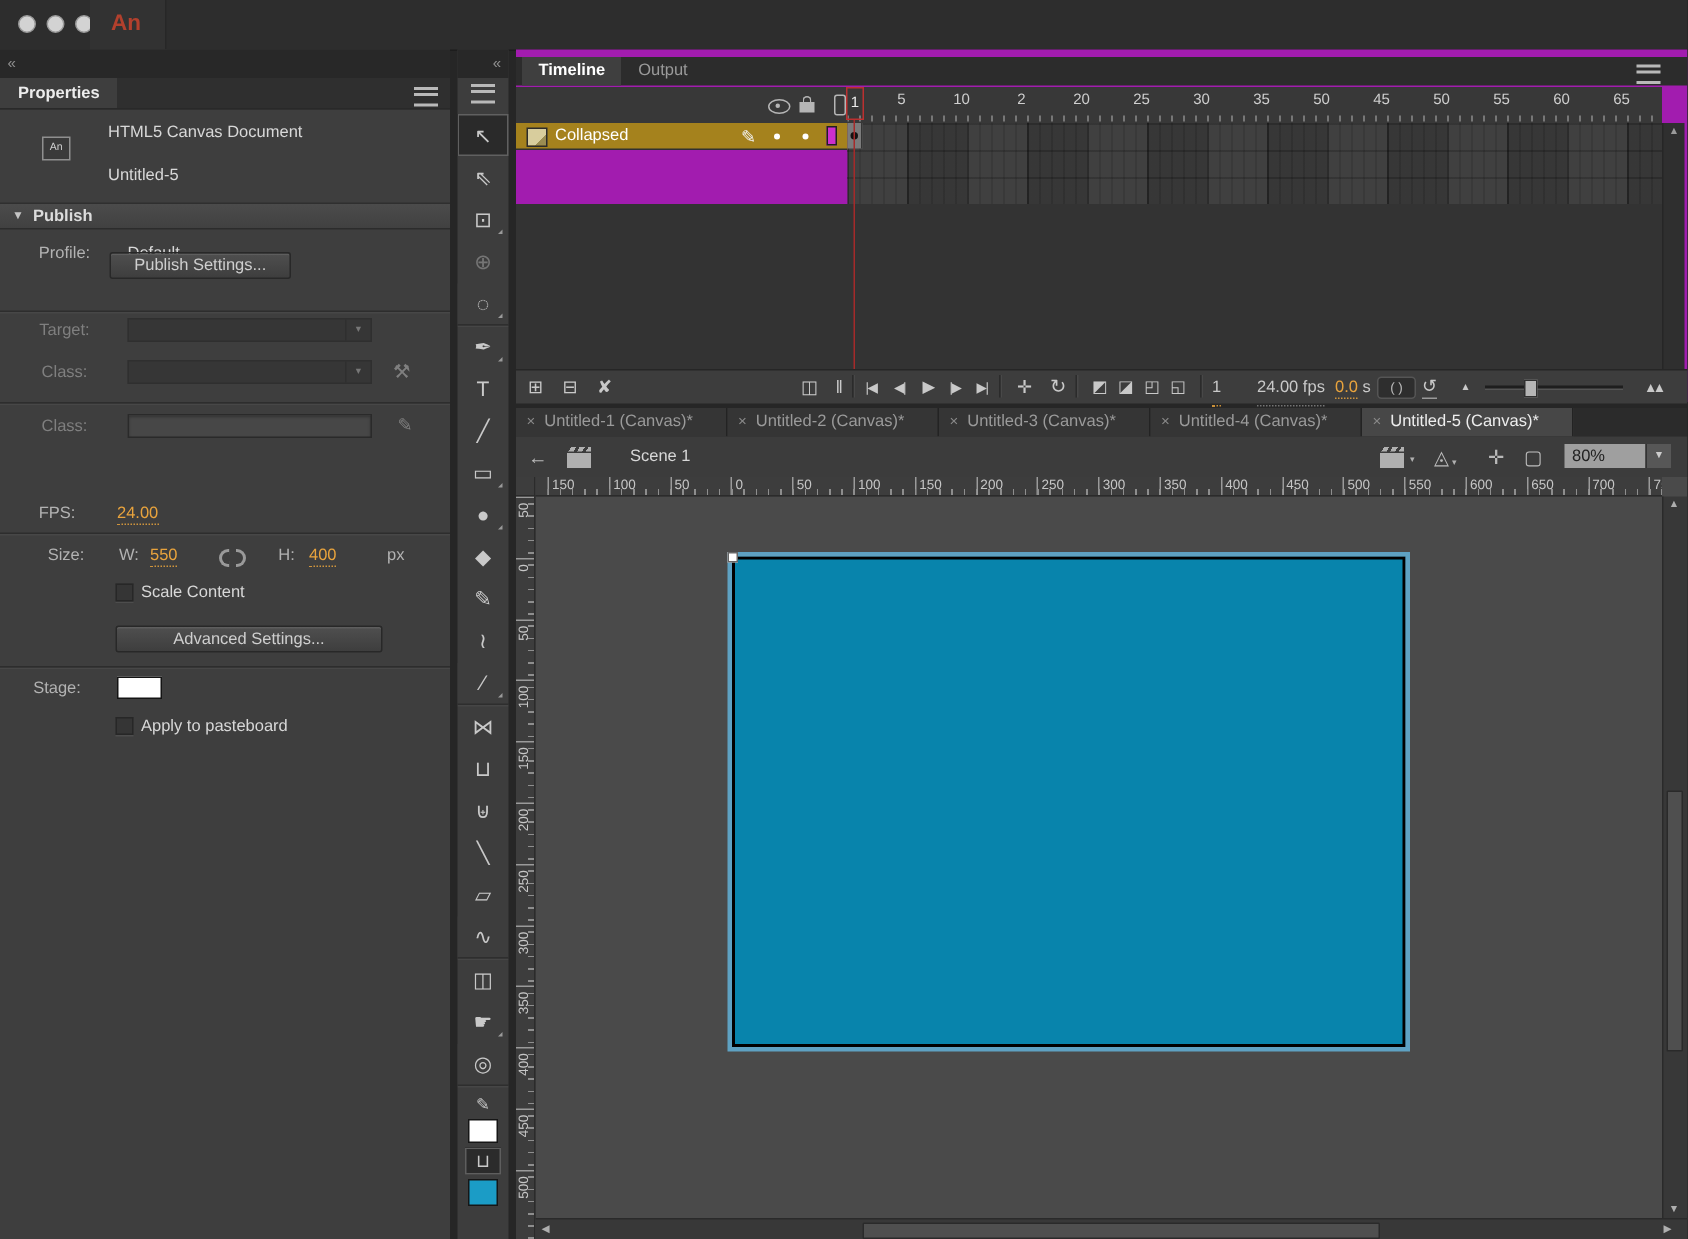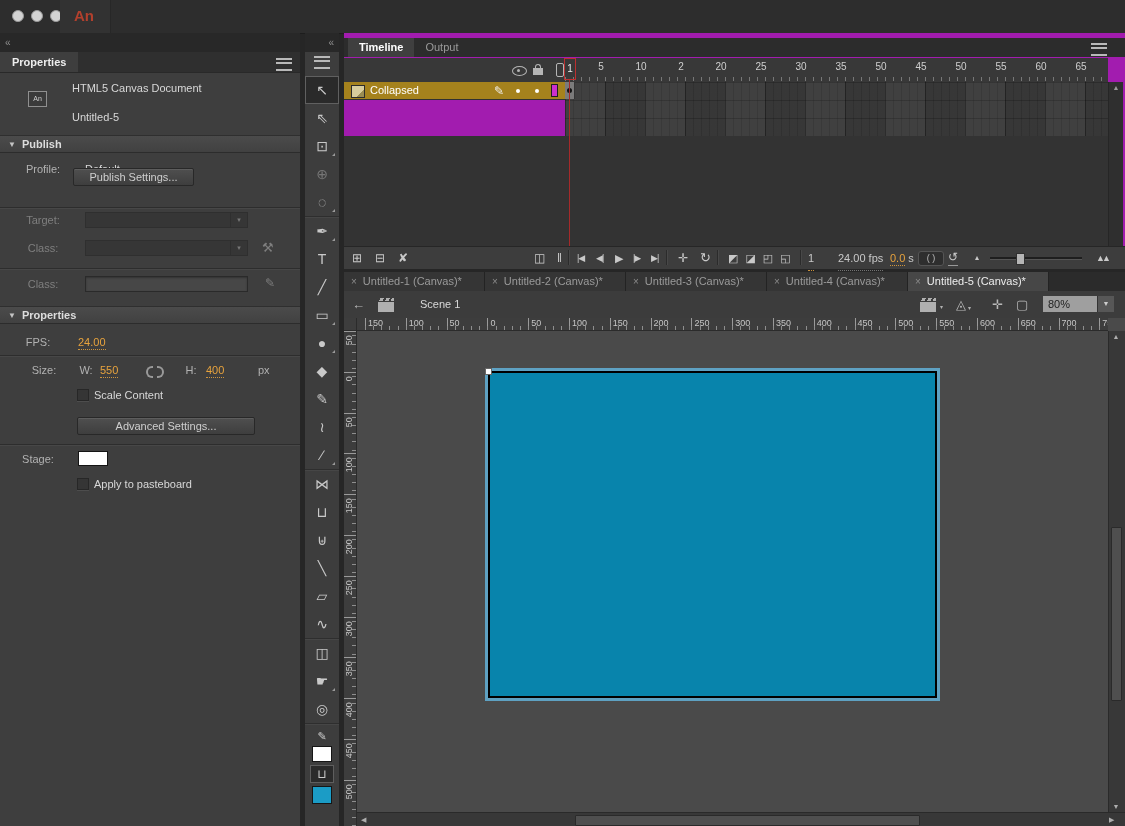--- a/index.html
+++ b/index.html
@@ -209,23 +209,20 @@
   <div class="dd" style="left:85px;top:207px;width:163px">
     <span class="arrow">▾</span>
   </div>
   <span class="abs dim" style="left:262px;top:207px;font-size:13px">⚒</span>
   <div class="divline abs" style="left:0;top:235px;right:0"></div>
 
   <span class="abs plabel dim" style="left:8px;top:245px;width:70px">Class:</span>
   <div class="input" style="left:85px;top:243px;width:163px"></div>
   <span class="abs dim" style="left:265px;top:243px;font-size:12px">✎</span>
 
-  <div class="sechead abs" style="left:0;top:273px;right:0">
-    <span class="tri">▼</span><span>Properties</span>
-  </div>
 
   <span class="abs plabel" style="left:8px;top:303px;width:60px">FPS:</span>
   <span class="abs hot" style="left:78px;top:303px">24.00</span>
   <div class="divline abs" style="left:0;top:322px;right:0"></div>
 
   <span class="abs plabel" style="left:20px;top:331px;width:48px">Size:</span>
   <span class="abs plabel" style="left:78px;top:331px;width:16px">W:</span>
   <span class="abs hot" style="left:100px;top:331px">550</span>
   <span class="link-broken" style="left:146px;top:332px"></span>
   <span class="abs plabel" style="left:183px;top:331px;width:16px">H:</span>

